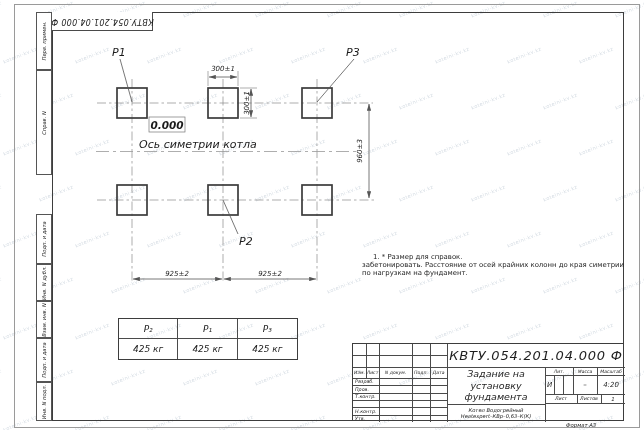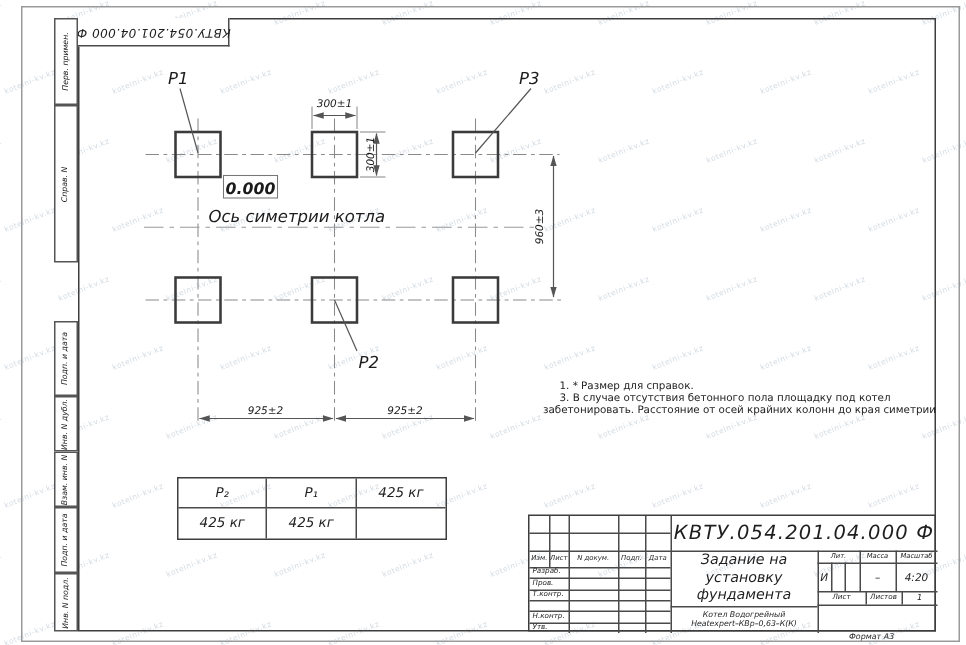--- a/index.html
+++ b/index.html
@@ -242,27 +242,28 @@
     <text x="139" y="148" font-size="11">Ось симетрии котла</text>
     <text x="223" y="71" font-size="7" text-anchor="middle">300±1</text>
     <text x="249" y="103" font-size="7" text-anchor="middle" transform="rotate(-90 249 103)">300±1</text>
     <text x="362" y="151" font-size="7" text-anchor="middle" transform="rotate(-90 362 151)">960±3</text>
     <text x="177" y="276" font-size="7" text-anchor="middle">925±2</text>
     <text x="270" y="276" font-size="7" text-anchor="middle">925±2</text>
   </svg>
 
   <div class="notes">
     <div class="note-line indent">1. * Размер для справок.</div>
-    <div class="note-line indent">3. В случае отсутствия бетонного пола площадку под котел</div>
     <div class="note-line">забетонировать. Расстояние от осей крайних колонн до края симетрии</div>
+    <div class="note-line">по нагрузкам на фундамент.</div>
   </div>
 
   <div class="loads">
     <div>P₂</div>
     <div>P₁</div>
+    <div>P₃</div>
     <div>425 кг</div>
     <div>425 кг</div>
     <div>425 кг</div>
   </div>
 
   <div class="tb">
 
     <div class="vl" style="left:94px;top:0;height:78px;"></div>
     <div class="vl" style="left:192px;top:23px;height:55px;"></div>
     <div class="vl" style="left:13px;top:0;height:34px;"></div>

